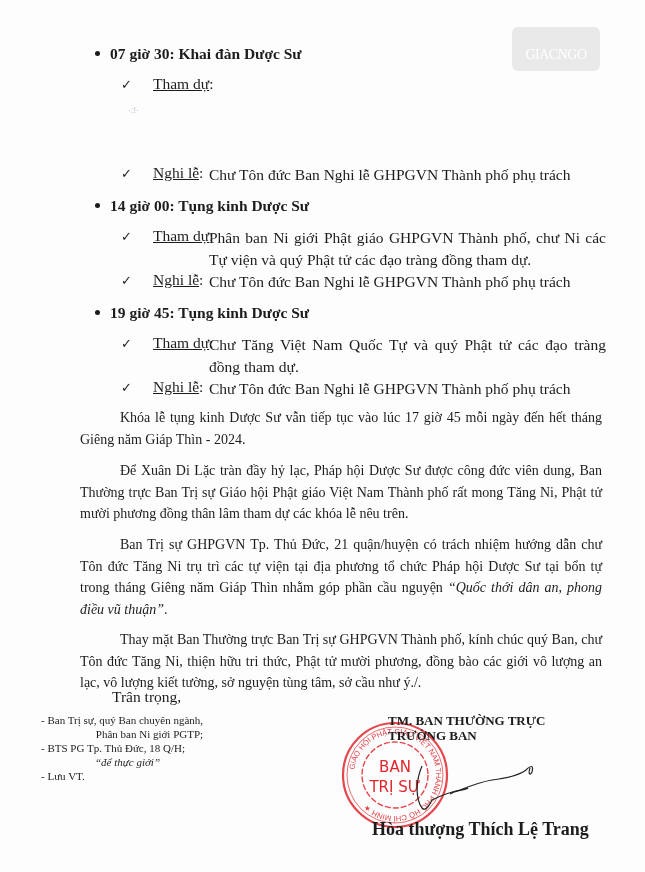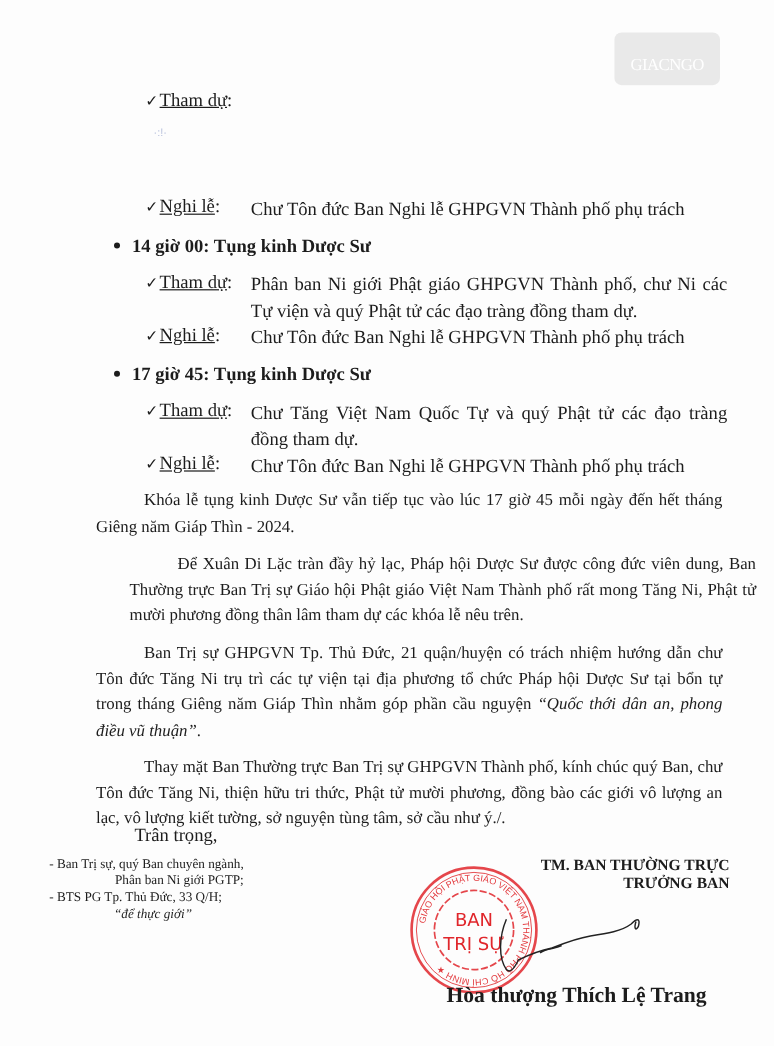--- a/index.html
+++ b/index.html
@@ -20,52 +20,55 @@
       font-size:14px; letter-spacing:-0.5px; color:#ffffff;
       font-family:"Liberation Serif", serif;
     }
     .faint-mark { position:absolute; color:#b9c2dd; font-size:9px; font-family:"Liberation Sans", sans-serif; }
     .bullet-head {
       position:absolute; left:95px; font-weight:bold; font-size:15.5px;
     }
     .bullet-head .dot { display:inline-block; width:5px; height:5px; background:#1c1c1c; border-radius:50%; margin-right:10px; vertical-align:middle; position:relative; top:-2px; }
     .sub-row { position:absolute; left:121px; font-size:15.5px; }
     .sub-row .check { display:inline-block; width:12px; font-size:13px; }
-    .sub-row .label { text-decoration:underline; }
+    .sub-row .label { text-decoration:underline;margin-left:20px; }
     .sub-row .colon { }
     .sub-text {
       position:absolute; left:209px; width:397px; font-size:15.5px; line-height:21.5px;
       text-align:justify;
     }
     .para {
       position:absolute; left:80px; width:522px; font-size:14px; line-height:21.5px;
       text-align:justify; text-indent:40px;
     }
     .para i { font-style:italic; }
     .closing { position:absolute; left:112px; font-size:15.5px;text-align:right; }
     .recipients { position:absolute; left:33px; top:713px; font-size:11px; line-height:14px; }
     .recipients .title { font-weight:bold; font-size:13px; margin-bottom:2px; }
     .recipients .item { padding-left:8px; }
     .recipients .indent { padding-left:18px;text-align:right; }
     .recipients .italic { font-style:italic; padding-left:62px; }
-    .sign-title { position:absolute; left:388px; top:713px; width:220px; text-align:right; font-weight:bold; font-size:13px; line-height:15px; }
+    .sign-title { position:absolute; left:388px; top:713px; width:220px; text-align:left; font-weight:bold; font-size:13px; line-height:15px; }
     .sign-name { position:absolute; left:372px; top:819px; font-weight:bold; font-size:18px; }
     .stamp { position:absolute; left:340px; top:720px; width:110px; height:110px; }
     .signature { position:absolute; left:410px; top:760px; width:130px; height:60px; }
   </style>
 </head>
 <body>
 
 <div class="page">
 
   <div class="watermark">
     <span class="wm-text">GIACNGO</span>
   </div>
   <span class="faint-mark" style="left:128px;top:105px;">·:!·</span>
 
+  <div class="bullet-head" style="top:45px;">
+    <span class="dot"></span><span>07 giờ 30: Khai đàn Dược Sư</span>
+  </div>
   <div class="sub-row" style="top:75px;">
     <span class="check">✓</span><span class="label">Tham dự</span><span class="colon">:</span>
   </div>
   <div class="sub-row" style="top:164px;">
     <span class="check">✓</span><span class="label">Nghi lễ</span><span class="colon">:</span>
   </div>
   <div class="sub-text" style="top:164px;">Chư Tôn đức Ban Nghi lễ GHPGVN Thành phố phụ trách</div>
 
   <div class="bullet-head" style="top:197px;">
     <span class="dot"></span><span>14 giờ 00: Tụng kinh Dược Sư</span>
@@ -73,43 +76,44 @@
   <div class="sub-row" style="top:227px;">
     <span class="check">✓</span><span class="label">Tham dự</span><span class="colon">:</span>
   </div>
   <div class="sub-text" style="top:227px;">Phân ban Ni giới Phật giáo GHPGVN Thành phố, chư Ni các Tự viện và quý Phật tử các đạo tràng đồng tham dự.</div>
   <div class="sub-row" style="top:271px;">
     <span class="check">✓</span><span class="label">Nghi lễ</span><span class="colon">:</span>
   </div>
   <div class="sub-text" style="top:271px;">Chư Tôn đức Ban Nghi lễ GHPGVN Thành phố phụ trách</div>
 
   <div class="bullet-head" style="top:304px;">
-    <span class="dot"></span><span>17 giờ 45: Tụng kinh Dược Sư</span>
+    <span class="dot"></span><span>19 giờ 45: Tụng kinh Dược Sư</span>
   </div>
   <div class="sub-row" style="top:334px;">
     <span class="check">✓</span><span class="label">Tham dự</span><span class="colon">:</span>
   </div>
   <div class="sub-text" style="top:334px;">Chư Tăng Việt Nam Quốc Tự và quý Phật tử các đạo tràng đồng tham dự.</div>
   <div class="sub-row" style="top:378px;">
     <span class="check">✓</span><span class="label">Nghi lễ</span><span class="colon">:</span>
   </div>
   <div class="sub-text" style="top:378px;">Chư Tôn đức Ban Nghi lễ GHPGVN Thành phố phụ trách</div>
 
   <div class="para" style="top:407px;">Khóa lễ tụng kinh Dược Sư vẫn tiếp tục vào lúc 17 giờ 45 mỗi ngày đến hết tháng Giêng năm Giáp Thìn - 2024.</div>
-  <div class="para" style="top:460px;margin-left:28px;">Để Xuân Di Lặc tràn đầy hỷ lạc, Pháp hội Dược Sư được công đức viên dung, Ban Thường trực Ban Trị sự Giáo hội Phật giáo Việt Nam Thành phố rất mong Tăng Ni, Phật tử mười phương đồng thân lâm tham dự các khóa lễ nêu trên.</div>
+  <div class="para" style="top:460px;">Để Xuân Di Lặc tràn đầy hỷ lạc, Pháp hội Dược Sư được công đức viên dung, Ban Thường trực Ban Trị sự Giáo hội Phật giáo Việt Nam Thành phố rất mong Tăng Ni, Phật tử mười phương đồng thân lâm tham dự các khóa lễ nêu trên.</div>
   <div class="para" style="top:534px;"><span>Ban Trị sự GHPGVN Tp. Thủ Đức, 21 quận/huyện có trách nhiệm hướng dẫn chư Tôn đức Tăng Ni trụ trì các tự viện tại địa phương tổ chức Pháp hội Dược Sư tại bổn tự trong tháng Giêng năm Giáp Thìn nhằm góp phần cầu nguyện </span><i>“Quốc thới dân an, phong điều vũ thuận”</i><span>.</span></div>
   <div class="para" style="top:629px;">Thay mặt Ban Thường trực Ban Trị sự GHPGVN Thành phố, kính chúc quý Ban, chư Tôn đức Tăng Ni, thiện hữu tri thức, Phật tử mười phương, đồng bào các giới vô lượng an lạc, vô lượng kiết tường, sở nguyện tùng tâm, sở cầu như ý./.</div>
 
   <div class="closing" style="top:688px;">Trân trọng,</div>
 
   <div class="recipients">
     <div class="item">- Ban Trị sự, quý Ban chuyên ngành,</div>
     <div class="indent">Phân ban Ni giới PGTP;</div>
-    <div class="item">- BTS PG Tp. Thủ Đức, 33 Q/H;</div>
+    <div class="item">- BTS PG Tp. Thủ Đức, 18 Q/H;</div>
     <div class="italic">“để thực giới”</div>
+    <div class="item">- Lưu VT.</div>
   </div>
 
   <svg class="stamp" viewBox="0 0 110 110">
     <defs>
       <path id="ringPath" d="M55,55 m-41,0 a41,41 0 1,1 82,0 a41,41 0 1,1 -82,0"></path>
     </defs>
     <circle cx="55" cy="55" r="52" fill="none" stroke="#e0262b" stroke-width="2.2" opacity="0.85"></circle>
     <circle cx="55" cy="55" r="48" fill="none" stroke="#e0262b" stroke-width="0.8" opacity="0.85"></circle>
     <circle cx="55" cy="55" r="33" fill="none" stroke="#e0262b" stroke-width="1.4" stroke-dasharray="6 2" opacity="0.85"></circle>
     <text font-size="7.5" fill="#e0262b" opacity="0.9" font-family="Liberation Sans, sans-serif">

